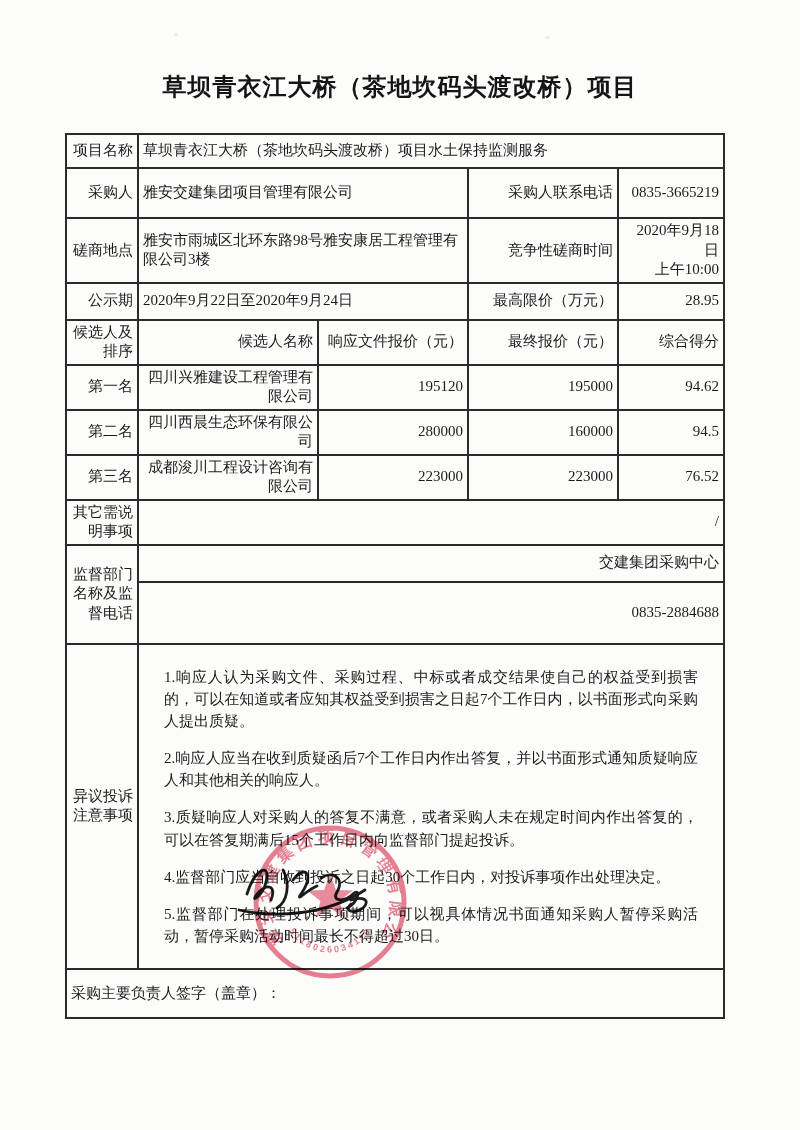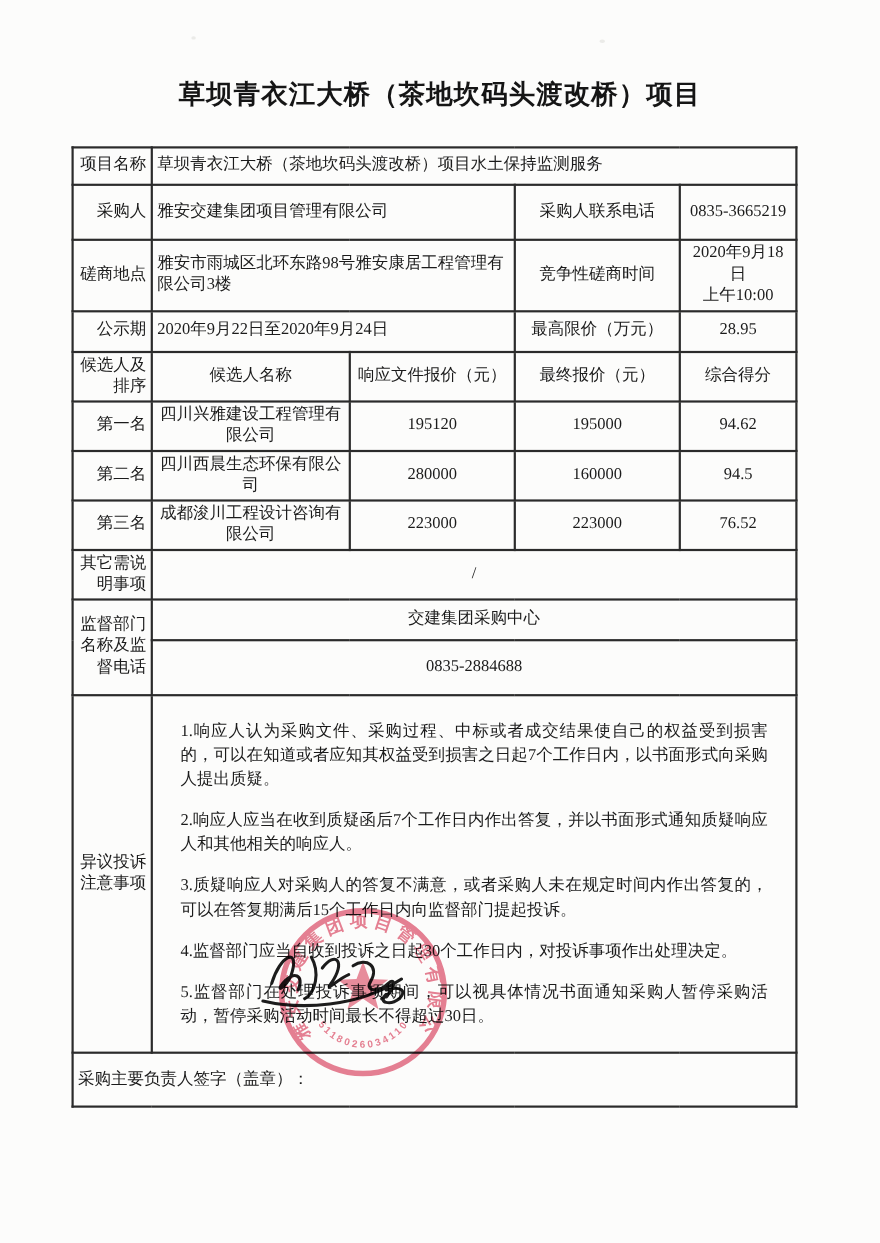--- a/index.html
+++ b/index.html
@@ -32,33 +32,33 @@
   table.main td{
     border:2px solid #2b2b2b;
     padding:2px 4px;
     vertical-align:middle;
     line-height:1.3;
     overflow:hidden;
   }
   td.lbl{padding:2px 3px;text-align:right;}
   td.lbl-c{text-align:right;padding:2px 2px;}
   td.val-l{text-align:left;padding-left:8px;margin-left:29px;}
-  td.c{text-align:center;border-radius:20px;}
+  td.c{text-align:right;}
   .pre{white-space:pre-line;}
   tr.r-project{height:34px}
   tr.r-purchaser{height:50px}
   tr.r-venue{height:41px}
   tr.r-publicity{height:37px}
   tr.r-chead{height:35px}
   tr.r-c1{height:43px}
   tr.r-c2{height:44px}
   tr.r-c3{height:42px}
   tr.r-other{height:38px}
   tr.r-sup1{height:37px}
-  tr.r-sup2{height:50px}
+  tr.r-sup2{height:62px}
   tr.r-objection{height:288px}
   tr.r-sign{height:49px}
 
   .notes{padding:4px 6px;text-align:justify;line-height:1.48;}
   .notes div{margin:15px;}
 
   .sig-svg{position:absolute;left:233px;top:856px;mix-blend-mode:multiply;}
   .seal-svg{position:absolute;left:240px;top:808px;mix-blend-mode:multiply;opacity:.88;}
   .seal-ring{fill:none;stroke:var(--seal-color);stroke-width:5;}
   .seal-text{font-family:"Liberation Sans","DejaVu Sans",sans-serif;font-weight:bold;

